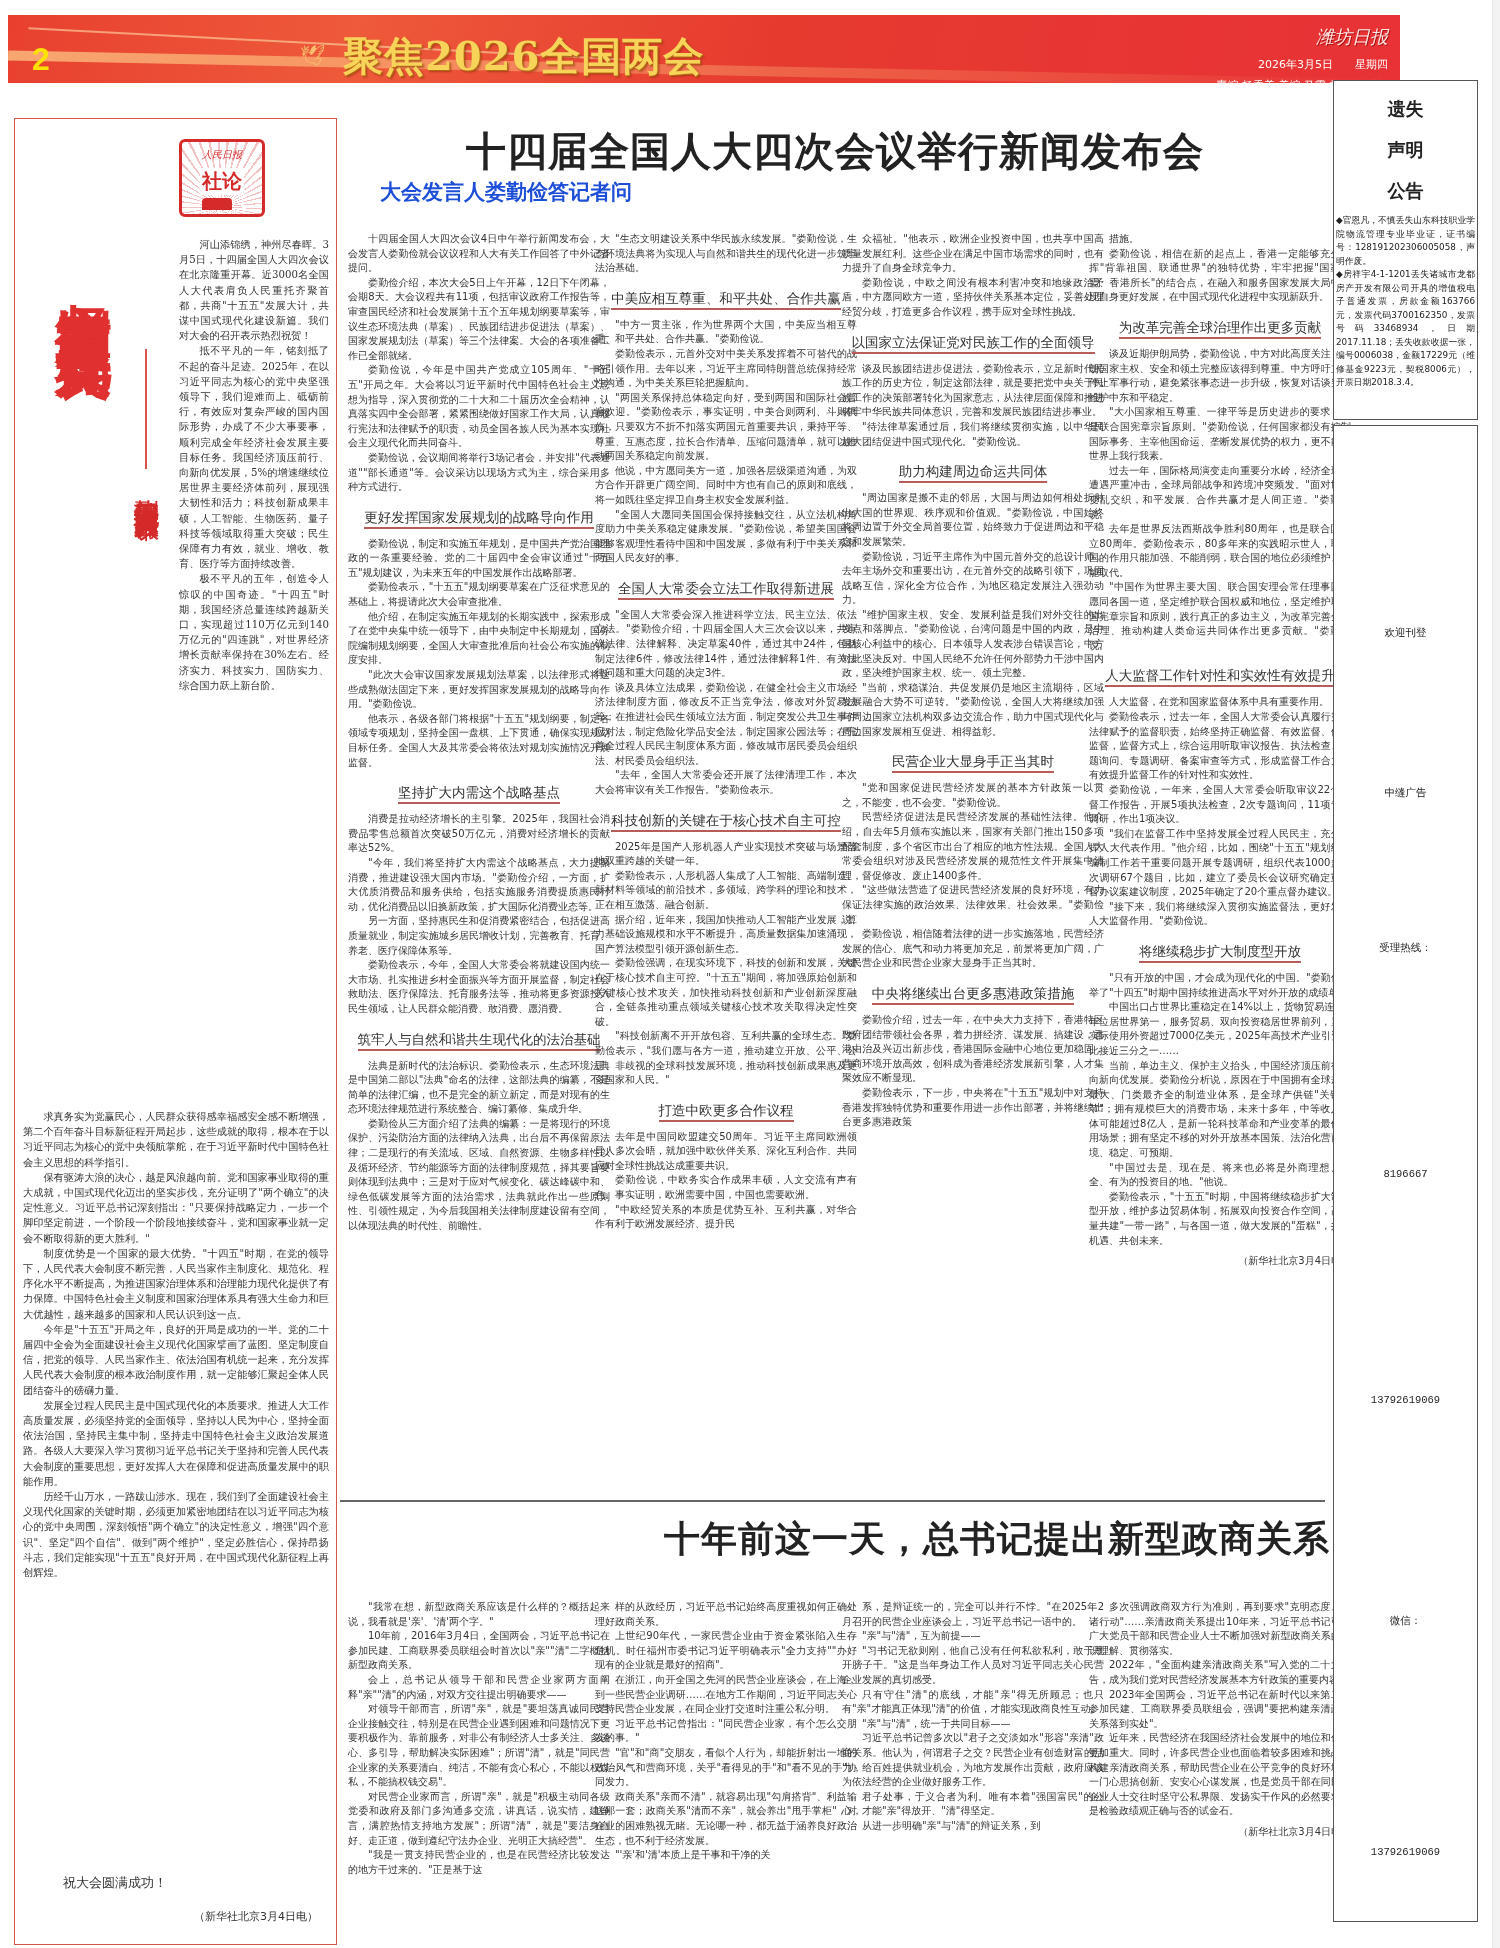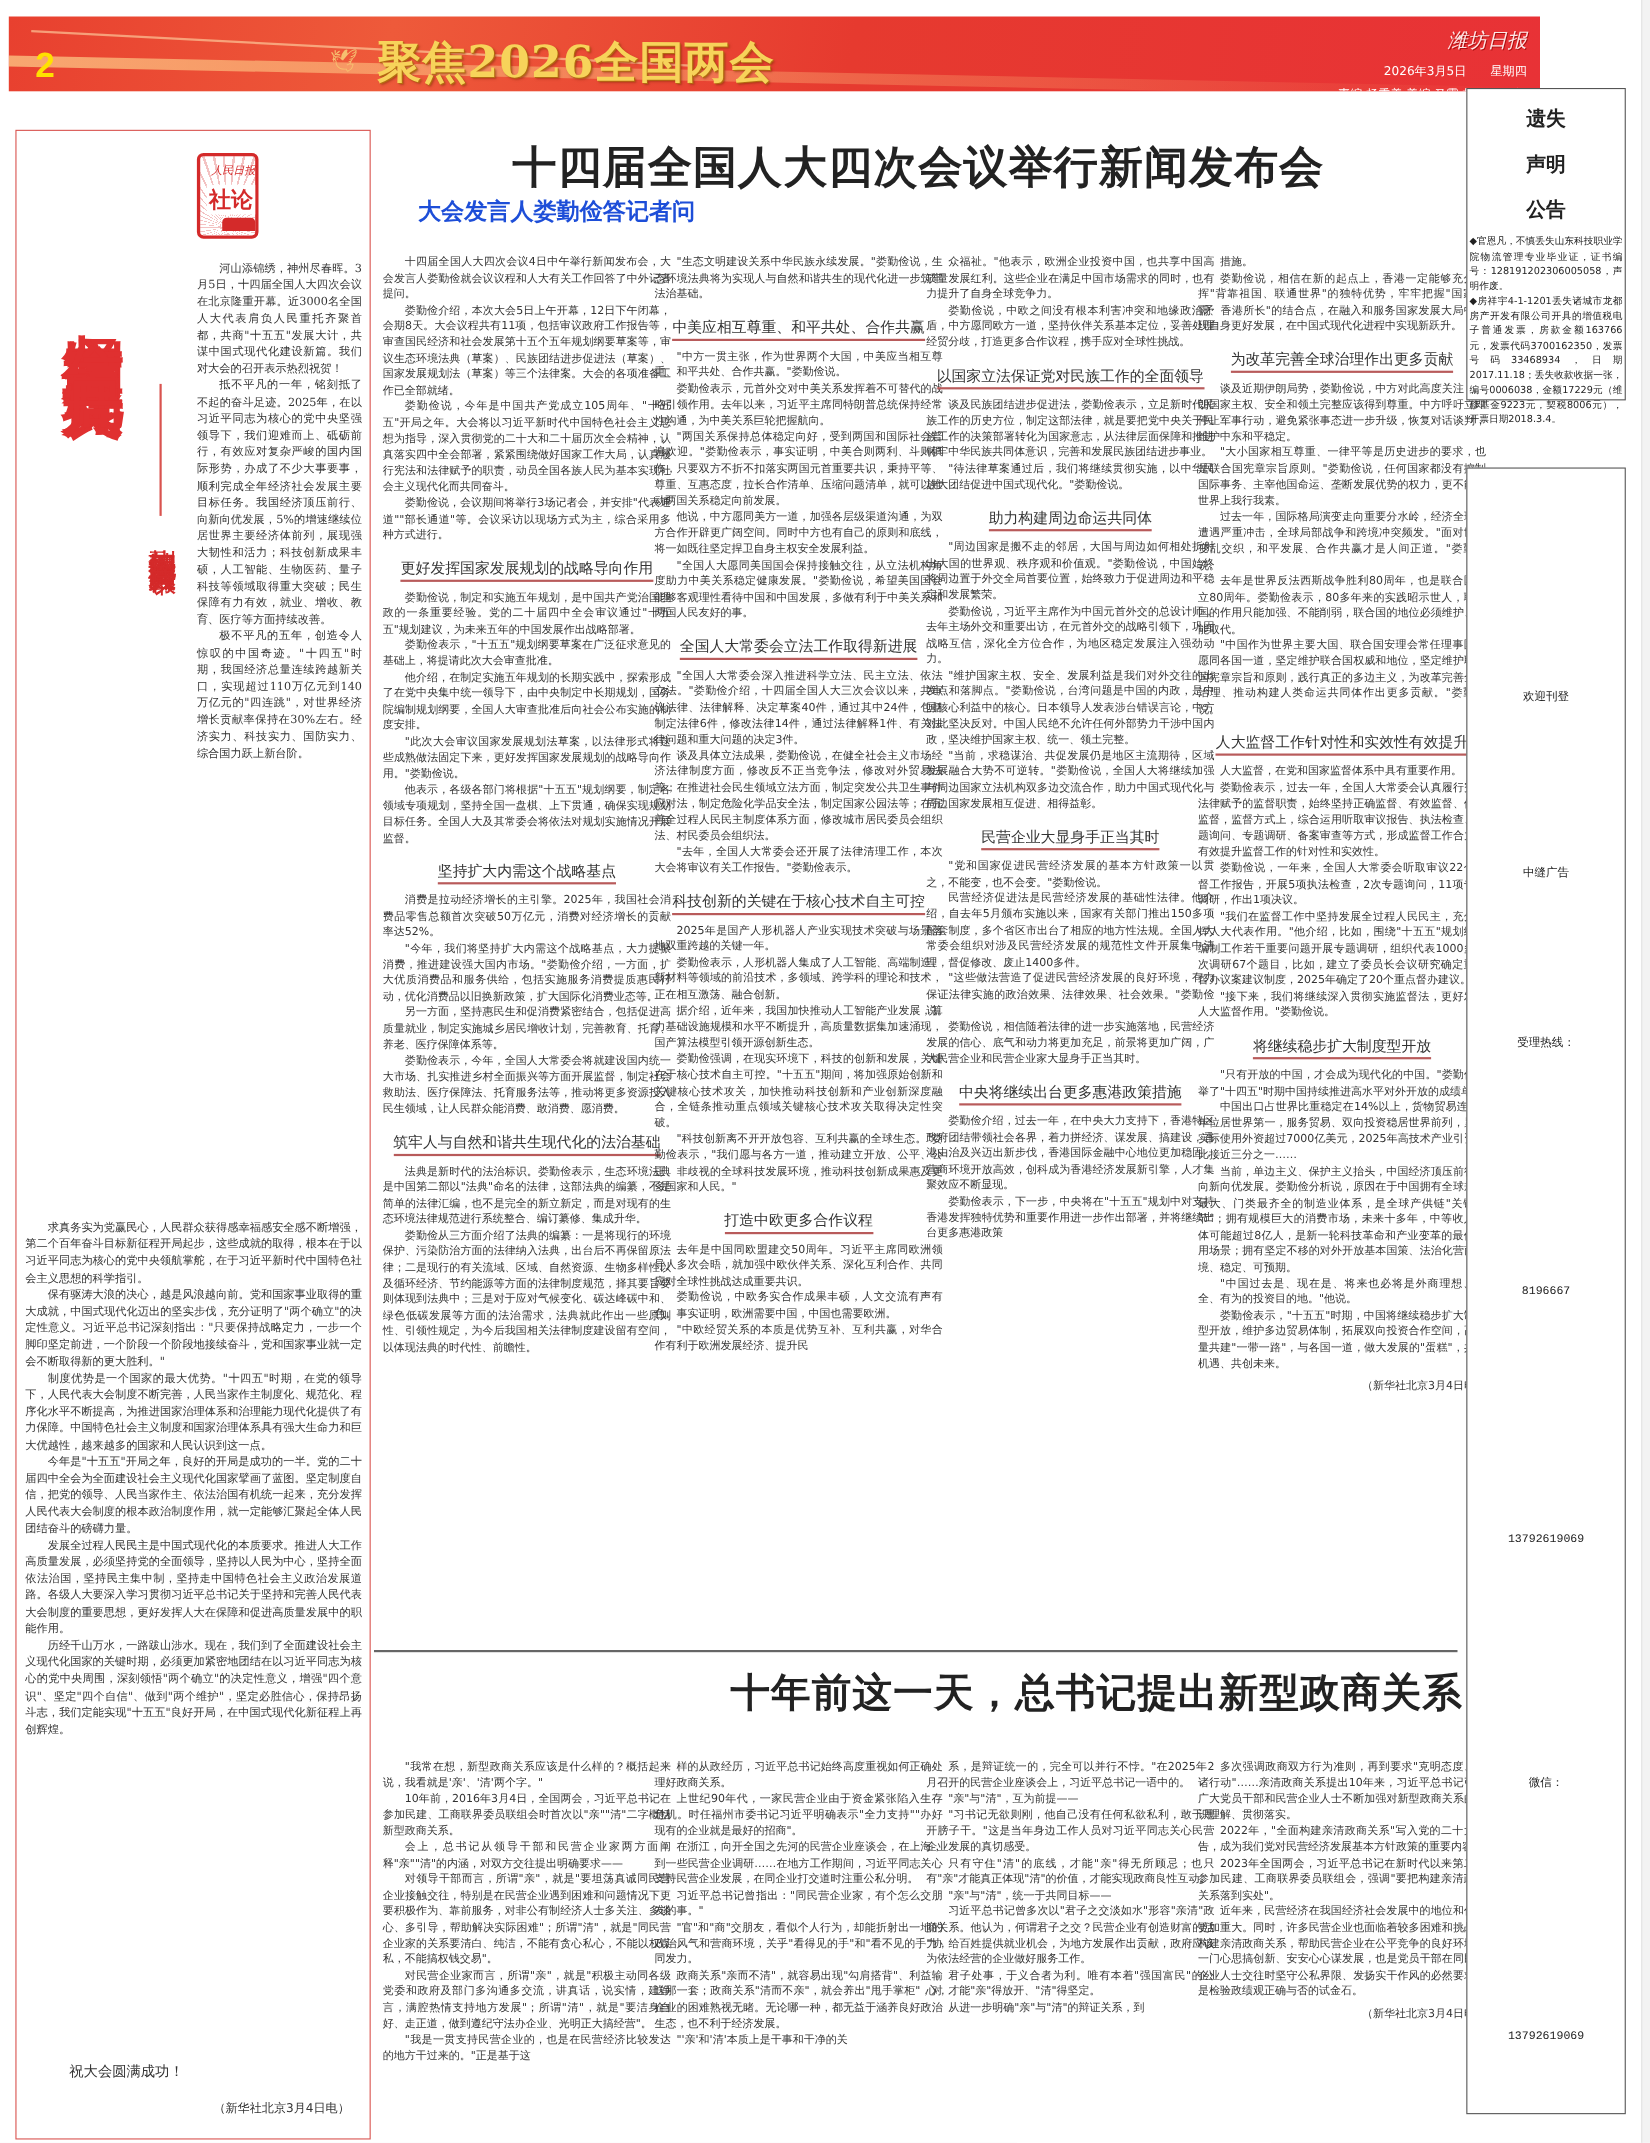--- a/index.html
+++ b/index.html
@@ -46,22 +46,22 @@
   .masthead .date-line { font-size: 11px; margin-top: 8px; }
   .masthead .date-line span { margin-left: 22px; margin-top: 48px; }
   .masthead .staff { font-size: 11px; margin-top: 6px; }
 
   
   .editorial {
     position: absolute; left: 14px; top: 118px; width: 323px; height: 1827px;
     border: 1.5px solid #d9534f; background: #fff;
   }
   .seal {
-    position: absolute; left: 164px; top: 20px; width: 56px; height: 78px;
-    border: 3px solid #d42a2a; border-radius: 6px; color: #d42a2a; text-align: right;
+    position: absolute; left: 164px; top: 20px; width: 86px; height: 78px;
+    border: 3px solid #d42a2a; border-radius: 6px; color: #d42a2a; text-align: center;
     background: repeating-conic-gradient(from -90deg at 50% 90%, #fff 0 6deg, #f3c2c2 6deg 8deg);
   }
   .seal .seal-top { font-size: 10px; font-style: italic; margin-top: 6px; }
   .seal .seal-main { font-size: 20px; font-weight: bold; margin-top: 6px; background: #fff; display: inline-block; padding: 0 2px; }
   .seal .seal-gate { position: absolute; bottom: 4px; left: 20px; width: 30px; height: 12px; background: #d42a2a; border-radius: 4px 4px 0 0; }
   .ed-title {
     position: absolute; left: 40px; top: 140px; width: 60px;
     writing-mode: vertical-rl; font-size: 56px; font-weight: bold; color: #e03030;
     font-family: "DejaVu Serif", serif; letter-spacing: 2px; line-height: 60px;
   }
@@ -104,21 +104,21 @@
 
   .divider { position: absolute; left: 340px; top: 1500px; width: 985px; height: 2px; background: #666; }
 
   .second-title {
     position: absolute; left: 340px; top: 1515px; width: 990px; text-align: right;
     font-size: 36px; font-weight: bold; color: #222; font-family: "DejaVu Serif", serif; letter-spacing: 1px;
   }
 
   
   .classified {
-    position: absolute; left: 1333px; top: 80px; width: 145px; height: 284px;
+    position: absolute; left: 1333px; top: 80px; width: 145px; height: 340px;
     border: 1px solid #555; background: #fff;
   }
   .classified .ctitle { text-align: center; font-size: 18px; font-weight: bold; line-height: 27px; margin-top: 14px; color: #222; }
   .classified .ctext { font-size: 8.8px; line-height: 13.5px; padding: 10px 2px 0 2px; color: #222; text-align: justify; }
   .adbox {
     position: absolute; left: 1333px; top: 425px; width: 145px; height: 1497px;
     border: 1px solid #555; background: #fff;
   }
   .adbox .adline { position: absolute; width: 100%; text-align: center; font-size: 10.5px; color: #222; font-family: Liberation Mono, monospace; }
   .vscroll { position: absolute; right: 0; top: 0; width: 8px; height: 1948px; background: #f3f3f3; border-left: 1px solid #e3e3e3; }

